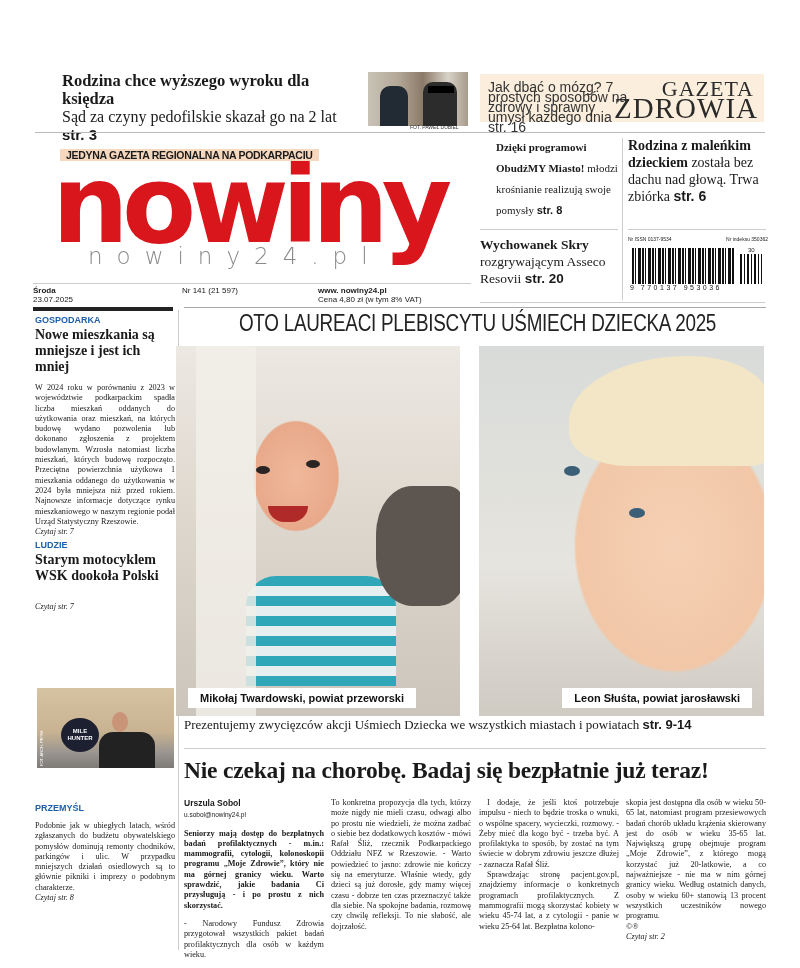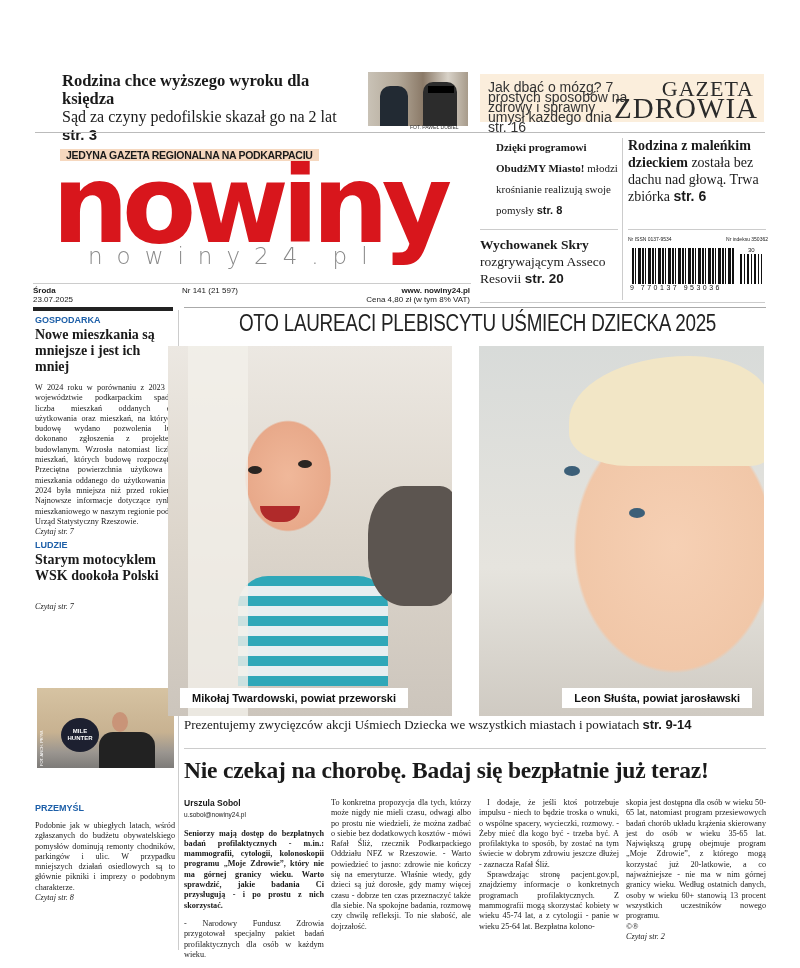--- a/index.html
+++ b/index.html
@@ -40,33 +40,33 @@
 #barcode{left:628px;top:236px;width:140px;height:62px}
 #barcode .lab{font-family:"Liberation Sans",sans-serif;font-size:5px;position:absolute;top:0}
 #barcode .bars{position:absolute;left:4px;top:12px;width:102px;height:36px;background:repeating-linear-gradient(90deg,#111 0 2px,#fff 2px 3px,#111 3px 4px,#fff 4px 6px,#111 6px 9px,#fff 9px 10px)}
 #barcode .bars2{position:absolute;left:112px;top:18px;width:22px;height:30px;background:repeating-linear-gradient(90deg,#111 0 2px,#fff 2px 4px,#111 4px 5px,#fff 5px 7px)}
 #barcode .num{position:absolute;left:2px;top:48px;font-family:"Liberation Sans",sans-serif;font-size:7px;letter-spacing:2.5px}
 #barcode .n30{position:absolute;left:120px;top:11px;font-family:"Liberation Sans",sans-serif;font-size:6px}
 
 
 #issue-day{left:33px;top:286px;font-family:"Liberation Sans",sans-serif;font-size:8px;line-height:9px}
 #issue-nr{left:182px;top:286px;font-family:"Liberation Sans",sans-serif;font-size:8px}
-#issue-right{left:300px;top:286px;width:170px;text-align:right;font-family:"Liberation Sans",sans-serif;font-size:8px;line-height:9px}
+#issue-right{left:318px;top:286px;width:170px;text-align:left;font-family:"Liberation Sans",sans-serif;font-size:8px;line-height:9px}
 
 
 .lc{position:absolute;left:35px;width:140px}
 .kicker{font-family:"Liberation Sans",sans-serif;font-weight:bold;font-size:9px;color:#1d5fa8}
 .lhead{font-family:"Liberation Serif",serif;font-weight:bold;font-size:14px;line-height:16px;margin-top:2px}
 .lbody{font-family:"Liberation Serif",serif;font-size:8.2px;line-height:10.3px;margin-top:8px;text-align:justify}
 .read{font-style:italic}
 
 
 #feat-title{left:185px;top:310px;width:585px;text-align:center;font-family:"Liberation Sans",sans-serif;font-size:23px;transform:scaleX(.82);transform-origin:center;letter-spacing:-0.3px;color:#222}
 .photo{position:absolute;overflow:hidden}
-#photo1{left:168px;top:346px;width:284px;height:370px;background:radial-gradient(ellipse 70px 90px at 120px 130px,#f0b89a 0%,#e8a98a 60%,transparent 62%),linear-gradient(180deg,#ece8e2 0%,#ddd6cc 50%,#ccc5bc 100%)}
+#photo1{left:176px;top:346px;width:284px;height:370px;background:radial-gradient(ellipse 70px 90px at 120px 130px,#f0b89a 0%,#e8a98a 60%,transparent 62%),linear-gradient(180deg,#ece8e2 0%,#ddd6cc 50%,#ccc5bc 100%)}
 #photo2{left:479px;top:346px;width:285px;height:370px;background:radial-gradient(ellipse 150px 190px at 195px 200px,#f6d0b4 0%,#f1c7a8 65%,transparent 67%),linear-gradient(180deg,#d8dbd9 0%,#e6e4de 60%,#cfcac2 100%)}
 .hair{position:absolute;left:90px;top:10px;width:200px;height:110px;background:#f2e6c6;border-radius:60% 40% 10% 30%}
 .stripes{position:absolute;left:70px;top:230px;width:150px;height:110px;background:repeating-linear-gradient(180deg,#2fa7b8 0 10px,#e7eef0 10px 20px);border-radius:30px 30px 0 0}
 .eye{position:absolute;width:14px;height:8px;background:#2a2522;border-radius:50%}
 .eyeb{position:absolute;width:16px;height:10px;background:#3c5f78;border-radius:50%}
 .mouth{position:absolute;width:40px;height:16px;background:#b02a2a;border-radius:0 0 30px 30px}
 .caption{position:absolute;bottom:8px;background:#fff;font-family:"Liberation Sans",sans-serif;font-weight:bold;font-size:11px;padding:4px 12px;color:#111}
 #feat-sub{left:184px;top:717px;width:590px;font-family:"Liberation Serif",serif;font-size:13px}
 
 
@@ -185,21 +185,21 @@
 
 <div id="feat-sub" class="abs"><span>Prezentujemy zwycięzców akcji Uśmiech Dziecka we wszystkich miastach i powiatach </span><span class="st">str. 9-14</span></div>
 
 <div class="hr" style="left:184px;top:748px;width:582px;height:1px"></div>
 <div id="lead-title" class="abs">Nie czekaj na chorobę. Badaj się bezpłatnie już teraz!</div>
 
 <div class="col" style="left:184px">
   <div class="author">Urszula Sobol</div>
   <div class="email">u.sobol@nowiny24.pl</div>
   <div class="lead-intro">Seniorzy mają dostęp do bezpłatnych badań profilaktycznych - m.in.: mammografii, cytologii, kolonoskopii programu „Moje Zdrowie”, który nie ma górnej granicy wieku. Warto sprawdzić, jakie badania Ci przysługują - i po prostu z nich skorzystać.</div>
-  <div style="margin-top:8px">- Narodowy Fundusz Zdrowia przygotował specjalny pakiet badań profilaktycznych dla osób w każdym wieku.</div>
+  <div style="margin-top:8px">- Narodowy Fundusz Zdrowia przygotował wszystkich pakiet badań profilaktycznych dla osób w każdym wieku.</div>
 </div>
 <div class="col" style="left:331px">
   <div>To konkretna propozycja dla tych, którzy może nigdy nie mieli czasu, odwagi albo po prostu nie wiedzieli, że można zadbać o siebie bez dodatkowych kosztów - mówi Rafał Śliż, rzecznik Podkarpackiego Oddziału NFZ w Rzeszowie. - Warto powiedzieć to jasno: zdrowie nie kończy się na emeryturze. Właśnie wtedy, gdy dzieci są już dorosłe, gdy mamy więcej czasu - dobrze ten czas przeznaczyć także dla siebie. Na spokojne badania, rozmowę czy chwilę refleksji. To nie słabość, ale dojrzałość.</div>
 </div>
 <div class="col" style="left:479px">
   <div class="ind">I dodaje, że jeśli ktoś potrzebuje impulsu - niech to będzie troska o wnuki, o wspólne spacery, wycieczki, rozmowy. - Żeby mieć dla kogo być - trzeba być. A profilaktyka to sposób, by zostać na tym świecie w dobrym zdrowiu jeszcze dłużej - zaznacza Rafał Śliż.</div>
   <div class="ind" style="">Sprawdzając stronę pacjent.gov.pl, znajdziemy informacje o konkretnych programach profilaktycznych. Z mammografii mogą skorzystać kobiety w wieku 45-74 lat, a z cytologii - panie w wieku 25-64 lat. Bezpłatna kolono-</div>
 </div>
 <div class="col" style="left:626px">
   <div>skopia jest dostępna dla osób w wieku 50-65 lat, natomiast program przesiewowych badań chorób układu krążenia skierowany jest do osób w wieku 35-65 lat. Największą grupę obejmuje program „Moje Zdrowie”, z którego mogą korzystać już 20-latkowie, a co najważniejsze - nie ma w nim górnej granicy wieku. Według ostatnich danych, osoby w wieku 60+ stanowią 13 procent wszystkich uczestników nowego programu.</div>

